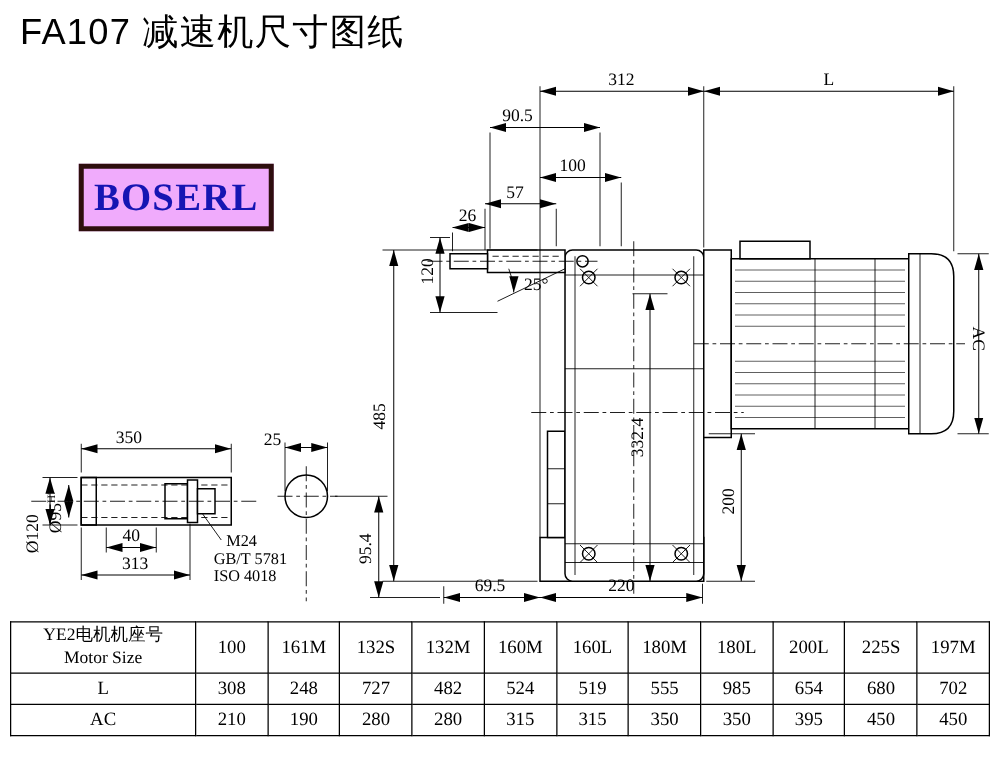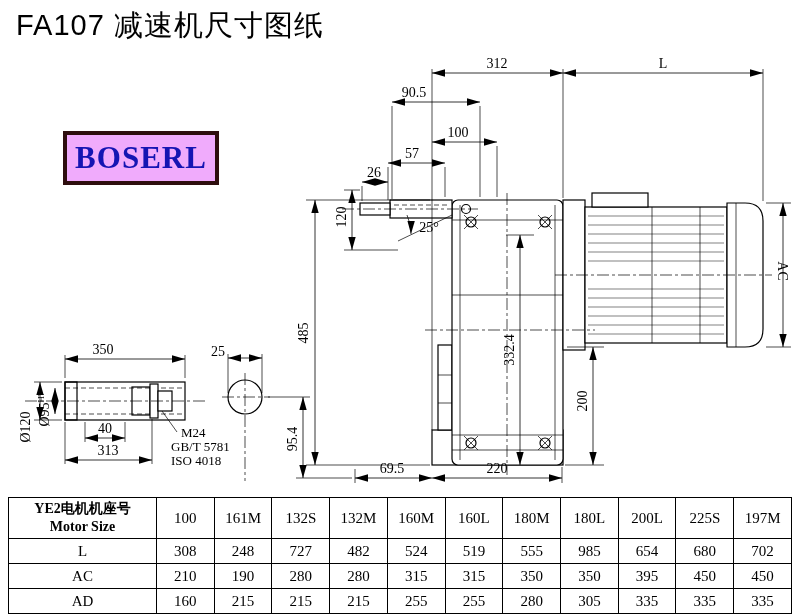--- a/index.html
+++ b/index.html
@@ -34,21 +34,21 @@
   .size-table{
     position:absolute;left:8px;top:497px;width:784px;
     border-collapse:collapse;table-layout:fixed;
     font-family:"Liberation Serif",serif;
   }
   .size-table td{
     border:1px solid #000;text-align:center;vertical-align:middle;
     font-size:15px;color:#000;height:24px;padding:0;overflow:hidden;
   }
   .size-table tr.hrow td{height:40px;}
-  .size-table .hcell div{font-size:14px;line-height:1.3;font-weight:bold;}
+  .size-table .hcell div{font-size:14px;line-height:1.3;}
 </style>
 </head>
 <body>
 
 <div class="title">FA107 减速机尺寸图纸</div>
 
 <div class="logo">
   <span>BOSERL</span>
 </div>
 
@@ -309,28 +309,14 @@
       <td>280</td>
       <td>280</td>
       <td>315</td>
       <td>315</td>
       <td>350</td>
       <td>350</td>
       <td>395</td>
       <td>450</td>
       <td>450</td>
     </tr>
-    <tr>
-      <td>AD</td>
-      <td>160</td>
-      <td>215</td>
-      <td>215</td>
-      <td>215</td>
-      <td>255</td>
-      <td>255</td>
-      <td>280</td>
-      <td>305</td>
-      <td>335</td>
-      <td>335</td>
-      <td>335</td>
-    </tr>
   </tbody>
 </table>
 
 </body></html>

